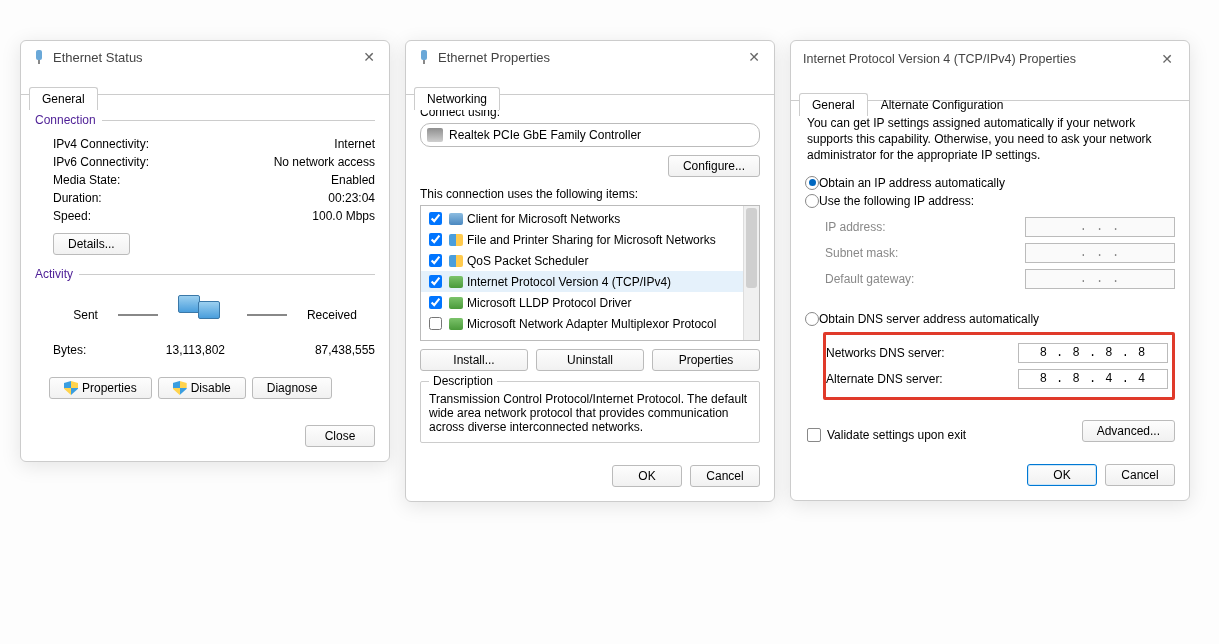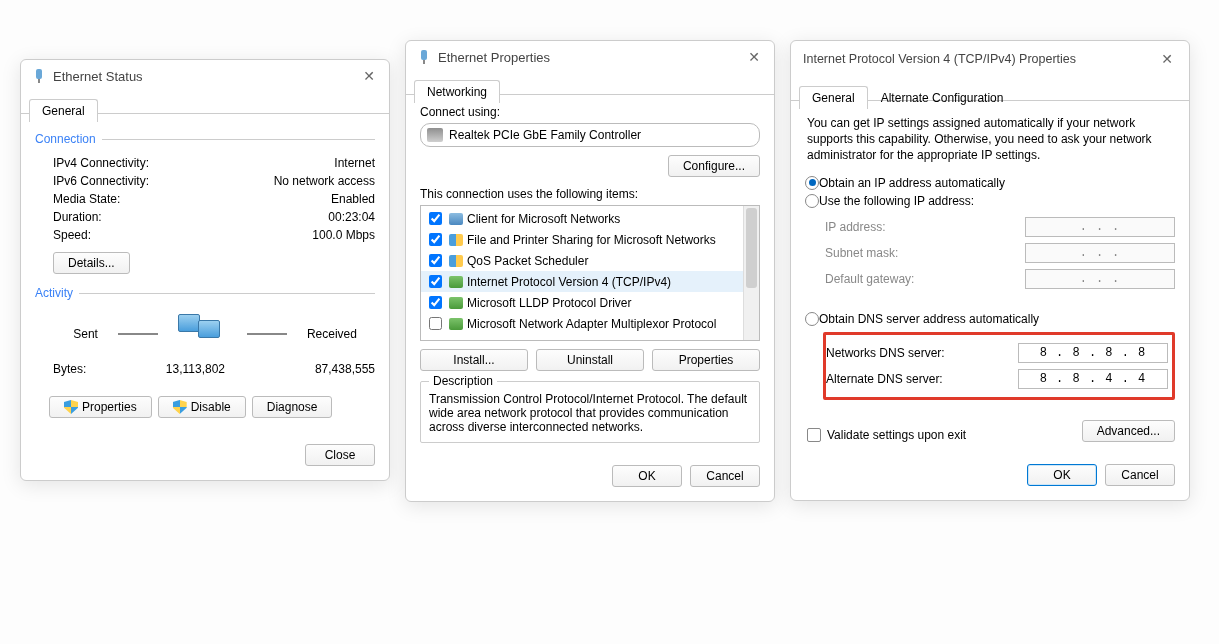--- a/index.html
+++ b/index.html
@@ -42,41 +42,41 @@
     display: flex;
     border-bottom: 1px solid #ccc;
     padding: 0 8px;
     gap: 0;
   }
   .tab {
     padding: 4px 12px;
     border: 1px solid transparent;
     border-bottom: none;
     position: relative;
-    top: 9px;
+    top: 16px;
     background: transparent;
     cursor: pointer;
     font-size: 12px;
   }
   .tab.active {
     border-color: #ccc;
     border-radius: 3px 3px 0 0;
     background: #fff;
   }
   .body {
     padding: 10px 14px 12px 14px;
     flex: 1;
   }
   fieldset {
     border: none;
     border-top: 1px solid #ccc;
     margin: 8px 0 10px 0;
     padding: 8px 0 0 0;
   }
-  legend { padding: 0 6px 0 0; color: #3b82f6; font-size: 12px; }
+  legend { padding: 0 6px 0 0; color: #4c1d95; font-size: 12px; }
   .row { display: flex; padding: 2px 0 2px 18px; font-size: 12px; }
   .row .label { flex: 1; }
   .row .value { text-align: right; min-width: 120px;}
   .btn {
     display: inline-flex;
     align-items: center;
     justify-content: center;
     gap: 4px;
     padding: 3px 14px;
     border: 1px solid #bbb;
@@ -91,21 +91,21 @@
     box-shadow: inset 0 0 0 1px #cde6f7;
   }
   .footer {
     display: flex;
     justify-content: flex-end;
     gap: 8px;
     padding: 10px 14px 14px 14px;
   }
 
   
-  .w-status { width: 370px; margin-top: 19px; }
+  .w-status { width: 370px; }
   .activity-box {
     display: flex;
     align-items: center;
     justify-content: space-between;
     padding: 6px 18px 6px 18px;
   }
   .computer-icon {
     width: 48px; height: 40px;
     position: relative;
   }

